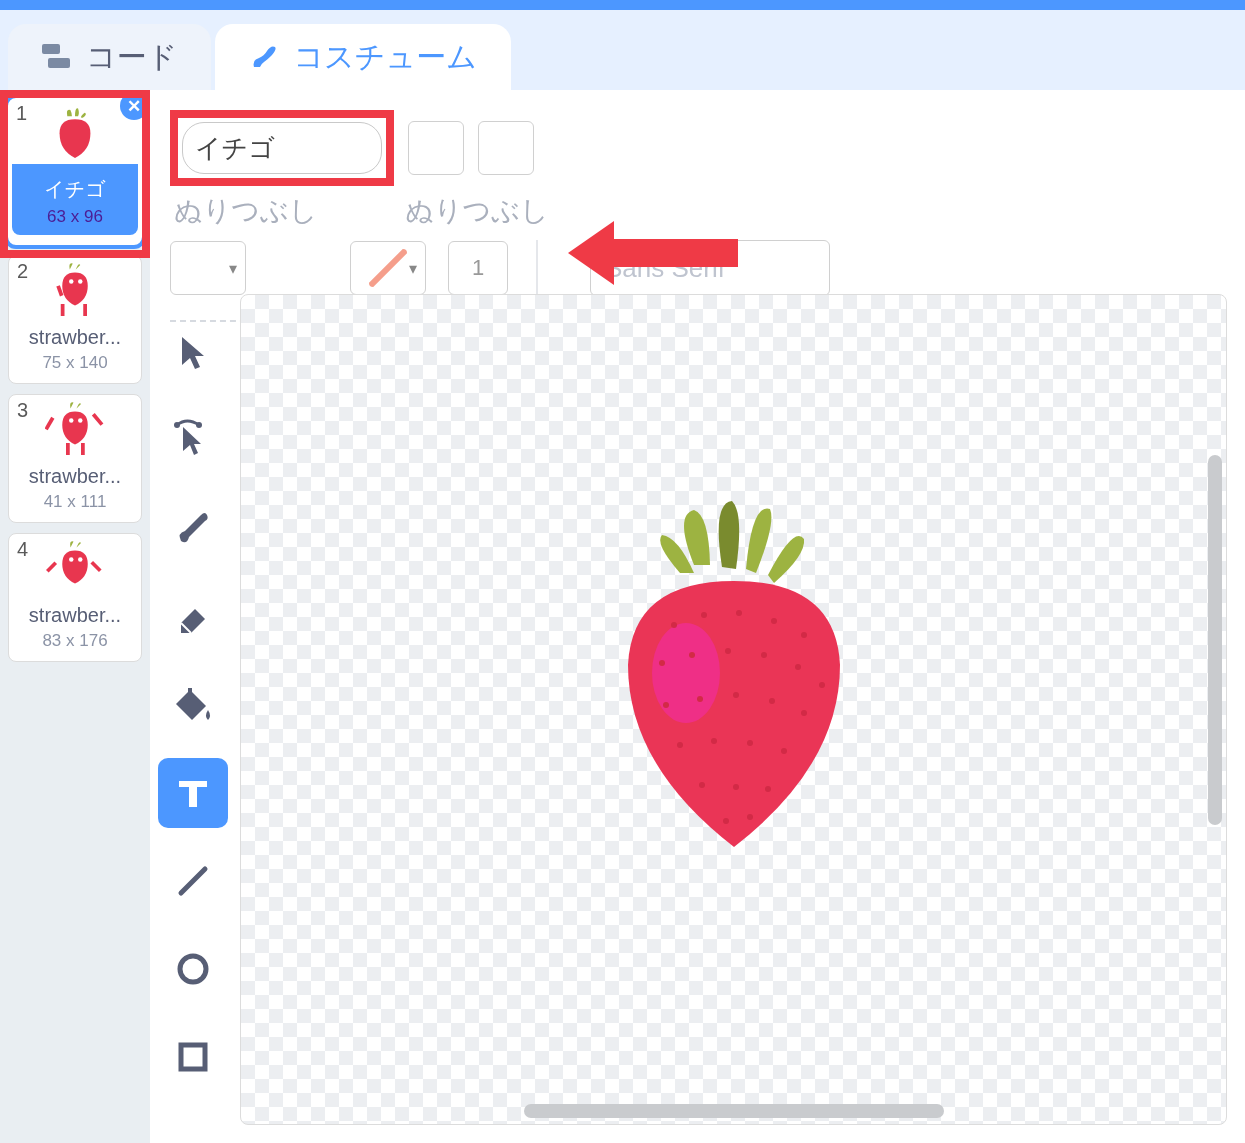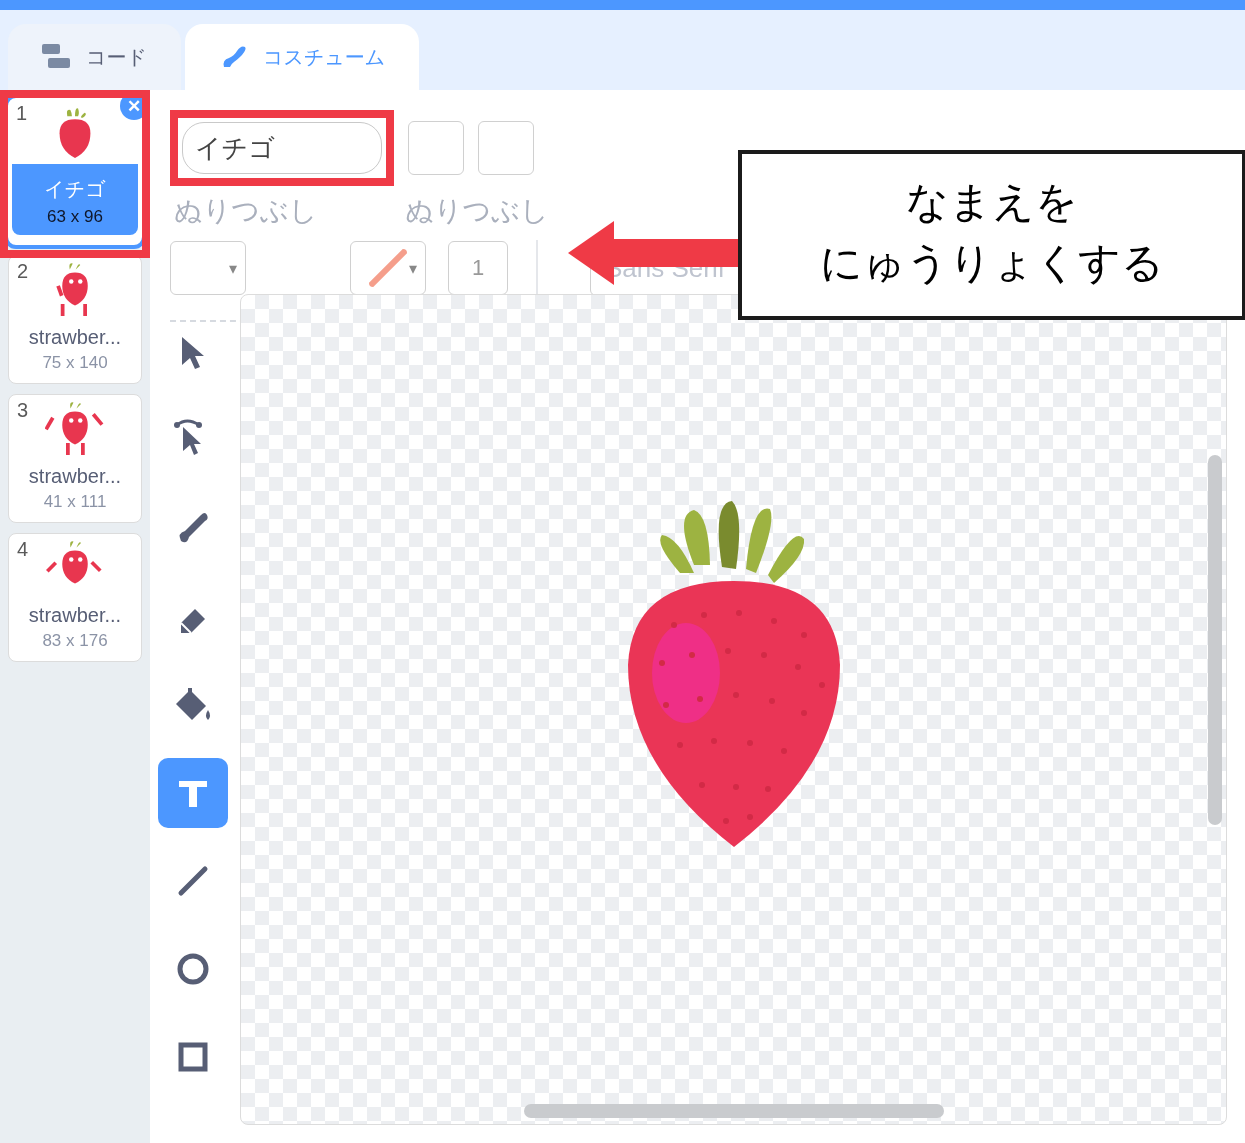--- a/index.html
+++ b/index.html
@@ -10,21 +10,21 @@
     --light:#e9eef2;
     --border:#d9d9d9;
     --red:#ef3a46;
   }
   *{box-sizing:border-box;font-family:"Helvetica Neue",Arial,sans-serif;}
   body{margin:0;width:1245px;height:1143px;background:#fff;overflow:hidden;}
   .topbar{height:10px;background:var(--blue);}
   .tabs{display:flex;align-items:flex-end;height:80px;padding-left:8px;background:#e6f0ff;position:relative;}
   .tab{
     display:flex;align-items:center;gap:14px;height:66px;padding:0 34px;
-    border-radius:18px 18px 0 0;font-size:20px;color:var(--gray);
+    border-radius:18px 18px 0 0;font-size:30px;color:var(--gray);
     background:#f1f4fb;margin-right:4px;cursor:pointer;
   }
   .tab.active{background:#fff;color:var(--blue);margin-top:42px;}
   .tab.inactive{background:#eef3fb;}
   .tab .icon{display:inline-flex;}
   .workspace{display:flex;height:calc(1143px - 90px);}
   
   .costume-list{
     width:150px;background:var(--light);padding:8px;display:flex;flex-direction:column;gap:10px;position:relative;
   }
@@ -34,21 +34,21 @@
   }
   .costume-item .num{position:absolute;top:4px;left:8px;font-size:20px;color:#5a5a5a;font-weight:500;}
   .costume-item .thumb{width:80px;height:60px;display:flex;align-items:center;justify-content:center;}
   .costume-item .lbl{font-size:20px;color:#575e75;margin-top:4px;white-space:nowrap;overflow:hidden;text-overflow:ellipsis;max-width:100%;}
   .costume-item .dim{font-size:17px;color:#8b93a6;margin-top:4px;}
   .costume-item.selected{border:none;outline:4px solid var(--blue);}
   .costume-item.selected .footer{
     background:var(--blue);color:#fff;width:100%;border-radius:0 0 8px 8px;padding:8px 0;text-align:center;
   }
   .costume-item.selected .lbl{color:#fff;}
-  .costume-item.selected .dim{color:#0f172a;text-align:center;}
+  .costume-item.selected .dim{color:#4c1d95;text-align:center;}
   .close-badge{
     position:absolute;top:-6px;right:-6px;width:28px;height:28px;border-radius:50%;
     background:var(--blue);color:#fff;display:flex;align-items:center;justify-content:center;font-size:17px;font-weight:bold;
     box-shadow:0 0 0 2px #fff;
   }
   .highlight-box{
     position:absolute;top:0;left:0;width:150px;height:168px;border:8px solid var(--red);pointer-events:none;z-index:30;
   }
   
   .editor{flex:1;display:flex;flex-direction:column;position:relative;}
@@ -206,24 +206,20 @@
             <rect x="58" y="30" width="5" height="16" fill="#e8364f" transform="rotate(-45 60 30)"></rect>
           </svg>
       </span>
       <div class="lbl">strawber...</div>
       <div class="dim">83 x 176</div>
     </div>
   </div>
 
   <div class="editor">
 
-    <div class="anno">
-      <div>なまえを</div>
-      <div>にゅうりょくする</div>
-    </div>
     <div class="arrow">
       <div class="head"></div>
       <div class="shaft"></div>
     </div>
 
     <div class="topcontrols">
       <div class="name-row">
         <span class="name-input-wrap">
           <input class="name-input" value="イチゴ" style="">
         </span>

